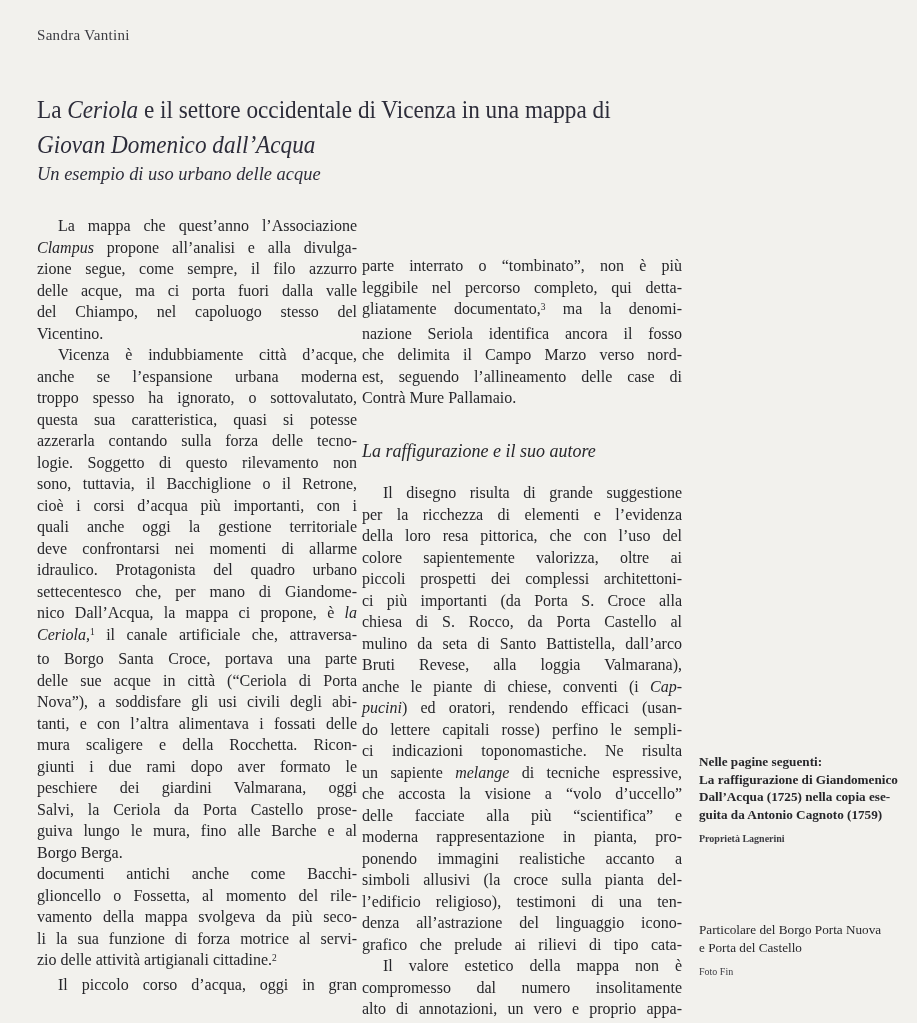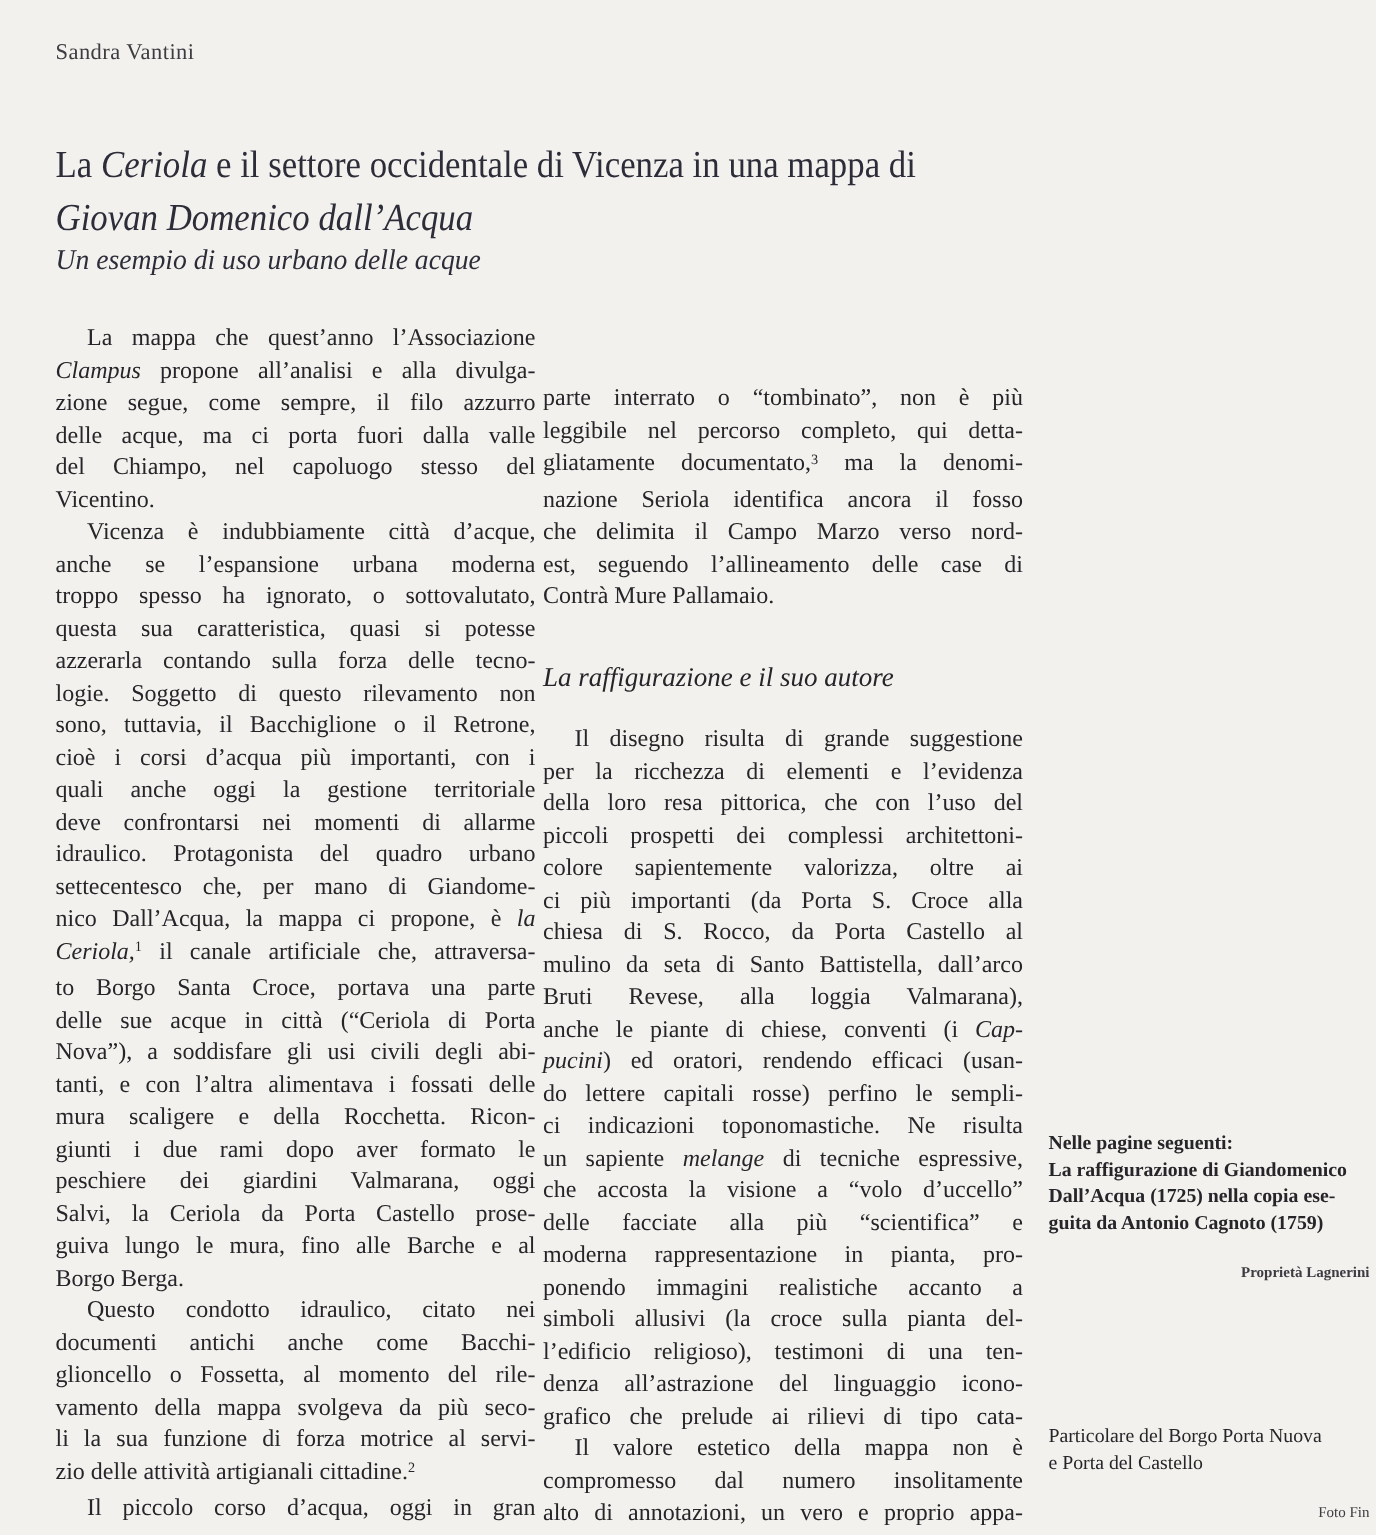--- a/index.html
+++ b/index.html
@@ -38,23 +38,23 @@
   .line.end { text-align-last:left; }
   .line.ind { text-indent:21px; }
   .sec-heading {
     font-style:italic; font-size:18px; line-height:21.5px;
     margin:32px 0 20px 0;
   }
   .it { font-style:italic; }
   .sup { font-size:9.5px; position:relative; top:-4.5px; letter-spacing:0; }
   .note { position:absolute; left:699px; width:214px; font-size:13.2px; line-height:17.5px; }
   .note-1 { top:753px;font-weight:bold; }
-  .note-2 { top:948px; }
+  .note-2 { top:921px; }
   .note-line { display:block; }
-  .credit { font-size:10px; line-height:12px; margin-top:20px; color:var(--ink-soft, #3c3c42);text-align:right; }
+  .credit { font-size:10px; line-height:12px; margin-top:10px; color:var(--ink-soft, #3c3c42); }
 </style>
 </head>
 <body>
 
 <div class="page">
   <div class="author">Sandra Vantini</div>
 
   <h1 class="title">
     <span class="t-line"><span>La </span><span class="it">Ceriola</span><span> e il settore occidentale di Vicenza in una mappa di</span></span>
     <span class="t-line"><span class="it">Giovan Domenico dall’Acqua</span></span>
@@ -91,21 +91,20 @@
         <div class="line"><span>Nova”), a soddisfare gli usi civili degli abi-</span></div>
         <div class="line"><span>tanti, e con l’altra alimentava i fossati delle</span></div>
         <div class="line"><span>mura scaligere e della Rocchetta. Ricon-</span></div>
         <div class="line"><span>giunti i due rami dopo aver formato le</span></div>
         <div class="line"><span>peschiere dei giardini Valmarana, oggi</span></div>
         <div class="line"><span>Salvi, la Ceriola da Porta Castello prose-</span></div>
         <div class="line"><span>guiva lungo le mura, fino alle Barche e al</span></div>
         <div class="line end"><span>Borgo Berga.</span></div>
       </div>
       <div class="para">
-        <div class="line ind"><span>Questo condotto idraulico, citato nei</span></div>
         <div class="line"><span>documenti antichi anche come Bacchi-</span></div>
         <div class="line"><span>glioncello o Fossetta, al momento del rile-</span></div>
         <div class="line"><span>vamento della mappa svolgeva da più seco-</span></div>
         <div class="line"><span>li la sua funzione di forza motrice al servi-</span></div>
         <div class="line end"><span>zio delle attività artigianali cittadine.</span><span class="sup">2</span></div>
       </div>
       <div class="para">
         <div class="line ind"><span>Il piccolo corso d’acqua, oggi in gran</span></div>
       </div>
     </div>
@@ -117,22 +116,22 @@
         <div class="line"><span>nazione Seriola identifica ancora il fosso</span></div>
         <div class="line"><span>che delimita il Campo Marzo verso nord-</span></div>
         <div class="line"><span>est, seguendo l’allineamento delle case di</span></div>
         <div class="line end"><span>Contrà Mure Pallamaio.</span></div>
       </div>
       <div class="sec-heading">La raffigurazione e il suo autore</div>
       <div class="para">
         <div class="line ind"><span>Il disegno risulta di grande suggestione</span></div>
         <div class="line"><span>per la ricchezza di elementi e l’evidenza</span></div>
         <div class="line"><span>della loro resa pittorica, che con l’uso del</span></div>
+        <div class="line"><span>colore sapientemente valorizza, oltre ai</span></div>
         <div class="line"><span>piccoli prospetti dei complessi architettoni-</span></div>
-        <div class="line"><span>colore sapientemente valorizza, oltre ai</span></div>
         <div class="line"><span>ci più importanti (da Porta S. Croce alla</span></div>
         <div class="line"><span>chiesa di S. Rocco, da Porta Castello al</span></div>
         <div class="line"><span>mulino da seta di Santo Battistella, dall’arco</span></div>
         <div class="line"><span>Bruti Revese, alla loggia Valmarana),</span></div>
         <div class="line"><span>anche le piante di chiese, conventi (i </span><span class="it">Cap-</span></div>
         <div class="line"><span class="it">pucini</span><span>) ed oratori, rendendo efficaci (usan-</span></div>
         <div class="line"><span>do lettere capitali rosse) perfino le sempli-</span></div>
         <div class="line"><span>ci indicazioni toponomastiche. Ne risulta</span></div>
         <div class="line"><span>un sapiente </span><span class="it">melange</span><span> di tecniche espressive,</span></div>
         <div class="line"><span>che accosta la visione a “volo d’uccello”</span></div>

